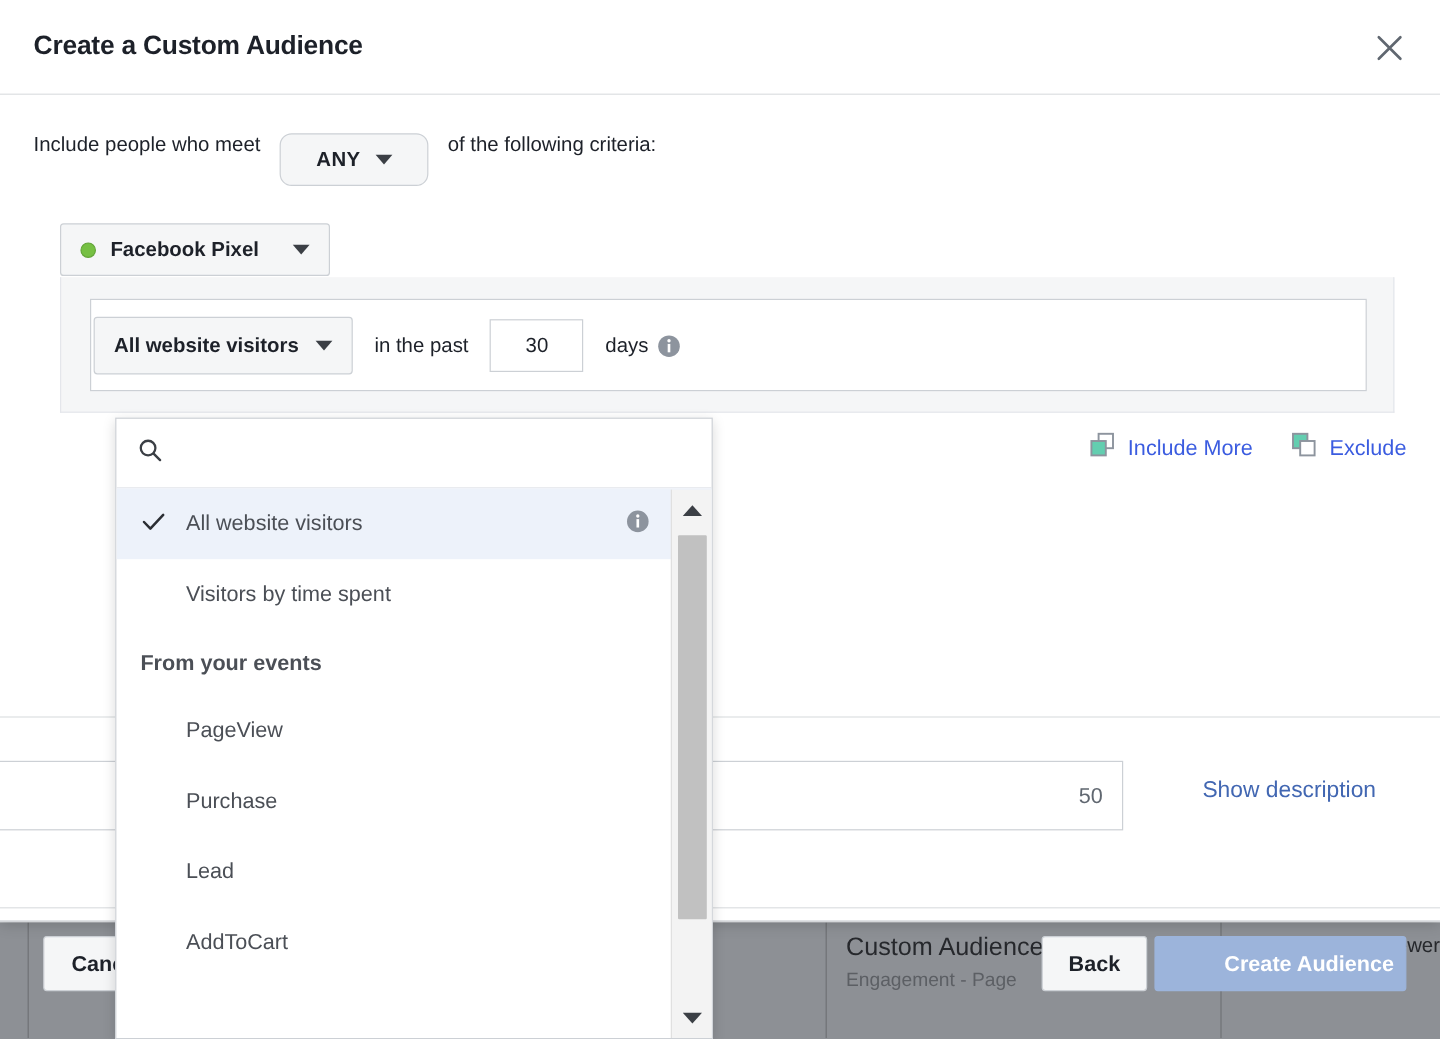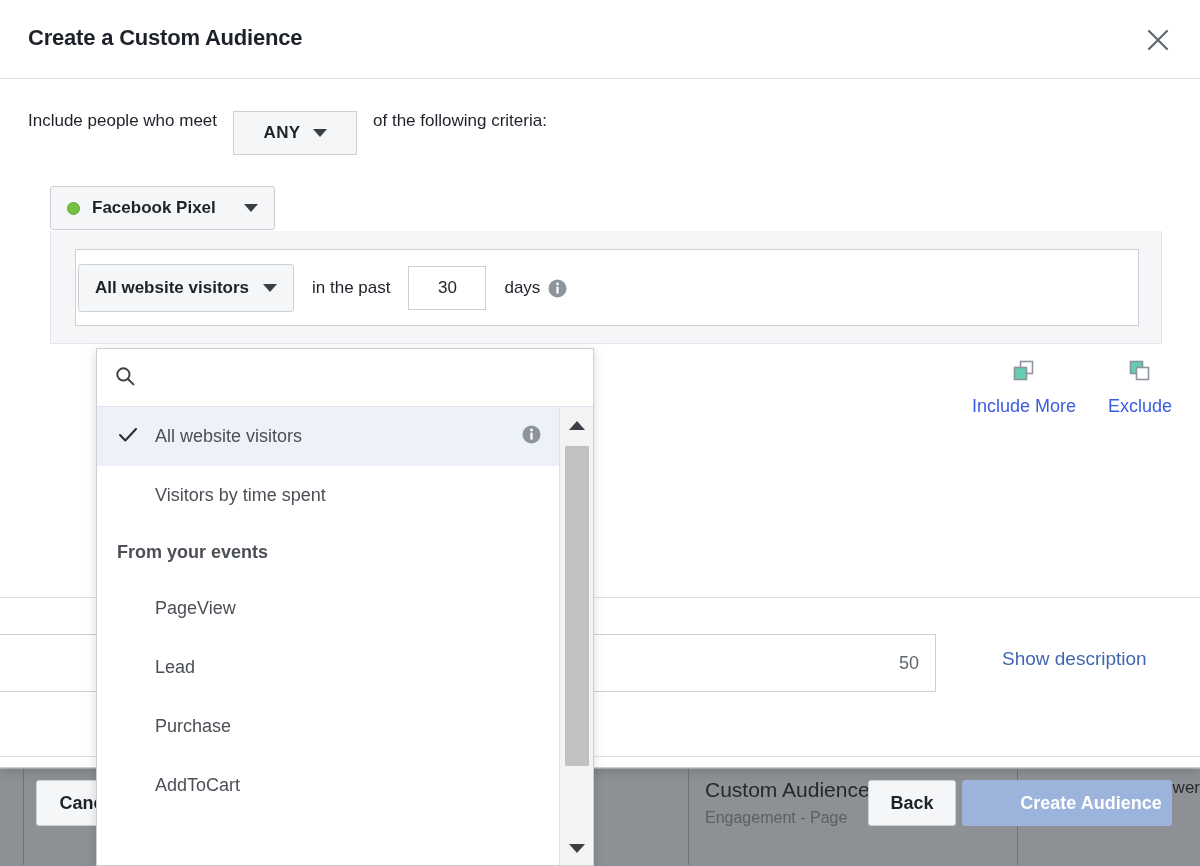--- a/index.html
+++ b/index.html
@@ -68,21 +68,21 @@
   
   .criteria-row {
     position: absolute; left: 28px; top: 32px;
     display: flex; 
   }
   .criteria-text { font-size: 17px; color: #1d2129; }
   .any-select {
     margin: 0 16px;
     background: #f5f6f7;
     border: 1px solid #ccd0d5;
-    border-radius: 0;
+    border-radius: 10px;
     height: 44px; min-width: 124px;
     display: flex; align-items: center; justify-content: center;
     gap: 12px; cursor: pointer;
   }
   .any-label { font-size: 17px; font-weight: bold; color: #1d2129; letter-spacing: .4px; }
   .caret { width: 0; height: 0; border-left: 7px solid transparent; border-right: 7px solid transparent; border-top: 8px solid #3b3f45; }
 
   
   .pixel-pill {
     position: absolute; left: 50px; top: 107px;
@@ -126,21 +126,21 @@
   .days-word { font-size: 17px; color: #1d2129; margin-left: 18px; }
   .info-icon {
     display: inline-flex; margin-left: 8px; vertical-align: middle; cursor: pointer;
   }
 
   
   .actions-row {
     position: absolute; right: 28px; top: 281px;
     display: flex; align-items: center; gap: 32px;
   }
-  .action-link { display: flex; align-items: center; gap: 10px; cursor: pointer; flex-direction: column; }
+  .action-link { display: flex; align-items: center; gap: 10px; cursor: pointer; }
   .action-text { font-size: 18px; color: #4267b2; }
   .action-text.blue2 { color: #3b5ce0; }
 
   .divider {
     position: absolute; left: 0; width: 1200px; height: 1px; background: #dddfe2;
   }
   .divider.d1 { top: 518px; }
   .divider.d2 { top: 677px; }
 
   
@@ -372,24 +372,24 @@
     <div class="dd-item">
       <span>Visitors by time spent</span>
     </div>
 
     <div class="dd-group">From your events</div>
 
     <div class="dd-item">
       <span>PageView</span>
     </div>
     <div class="dd-item">
+      <span>Purchase</span>
+    </div>
+    <div class="dd-item">
       <span>Lead</span>
-    </div>
-    <div class="dd-item">
-      <span>Purchase</span>
     </div>
     <div class="dd-item">
       <span>AddToCart</span>
     </div>
   </div>
 
   <div class="dd-scrollbar">
     <div class="dd-sb-arrow up">
       <span class="arrow-up"></span>
     </div>

